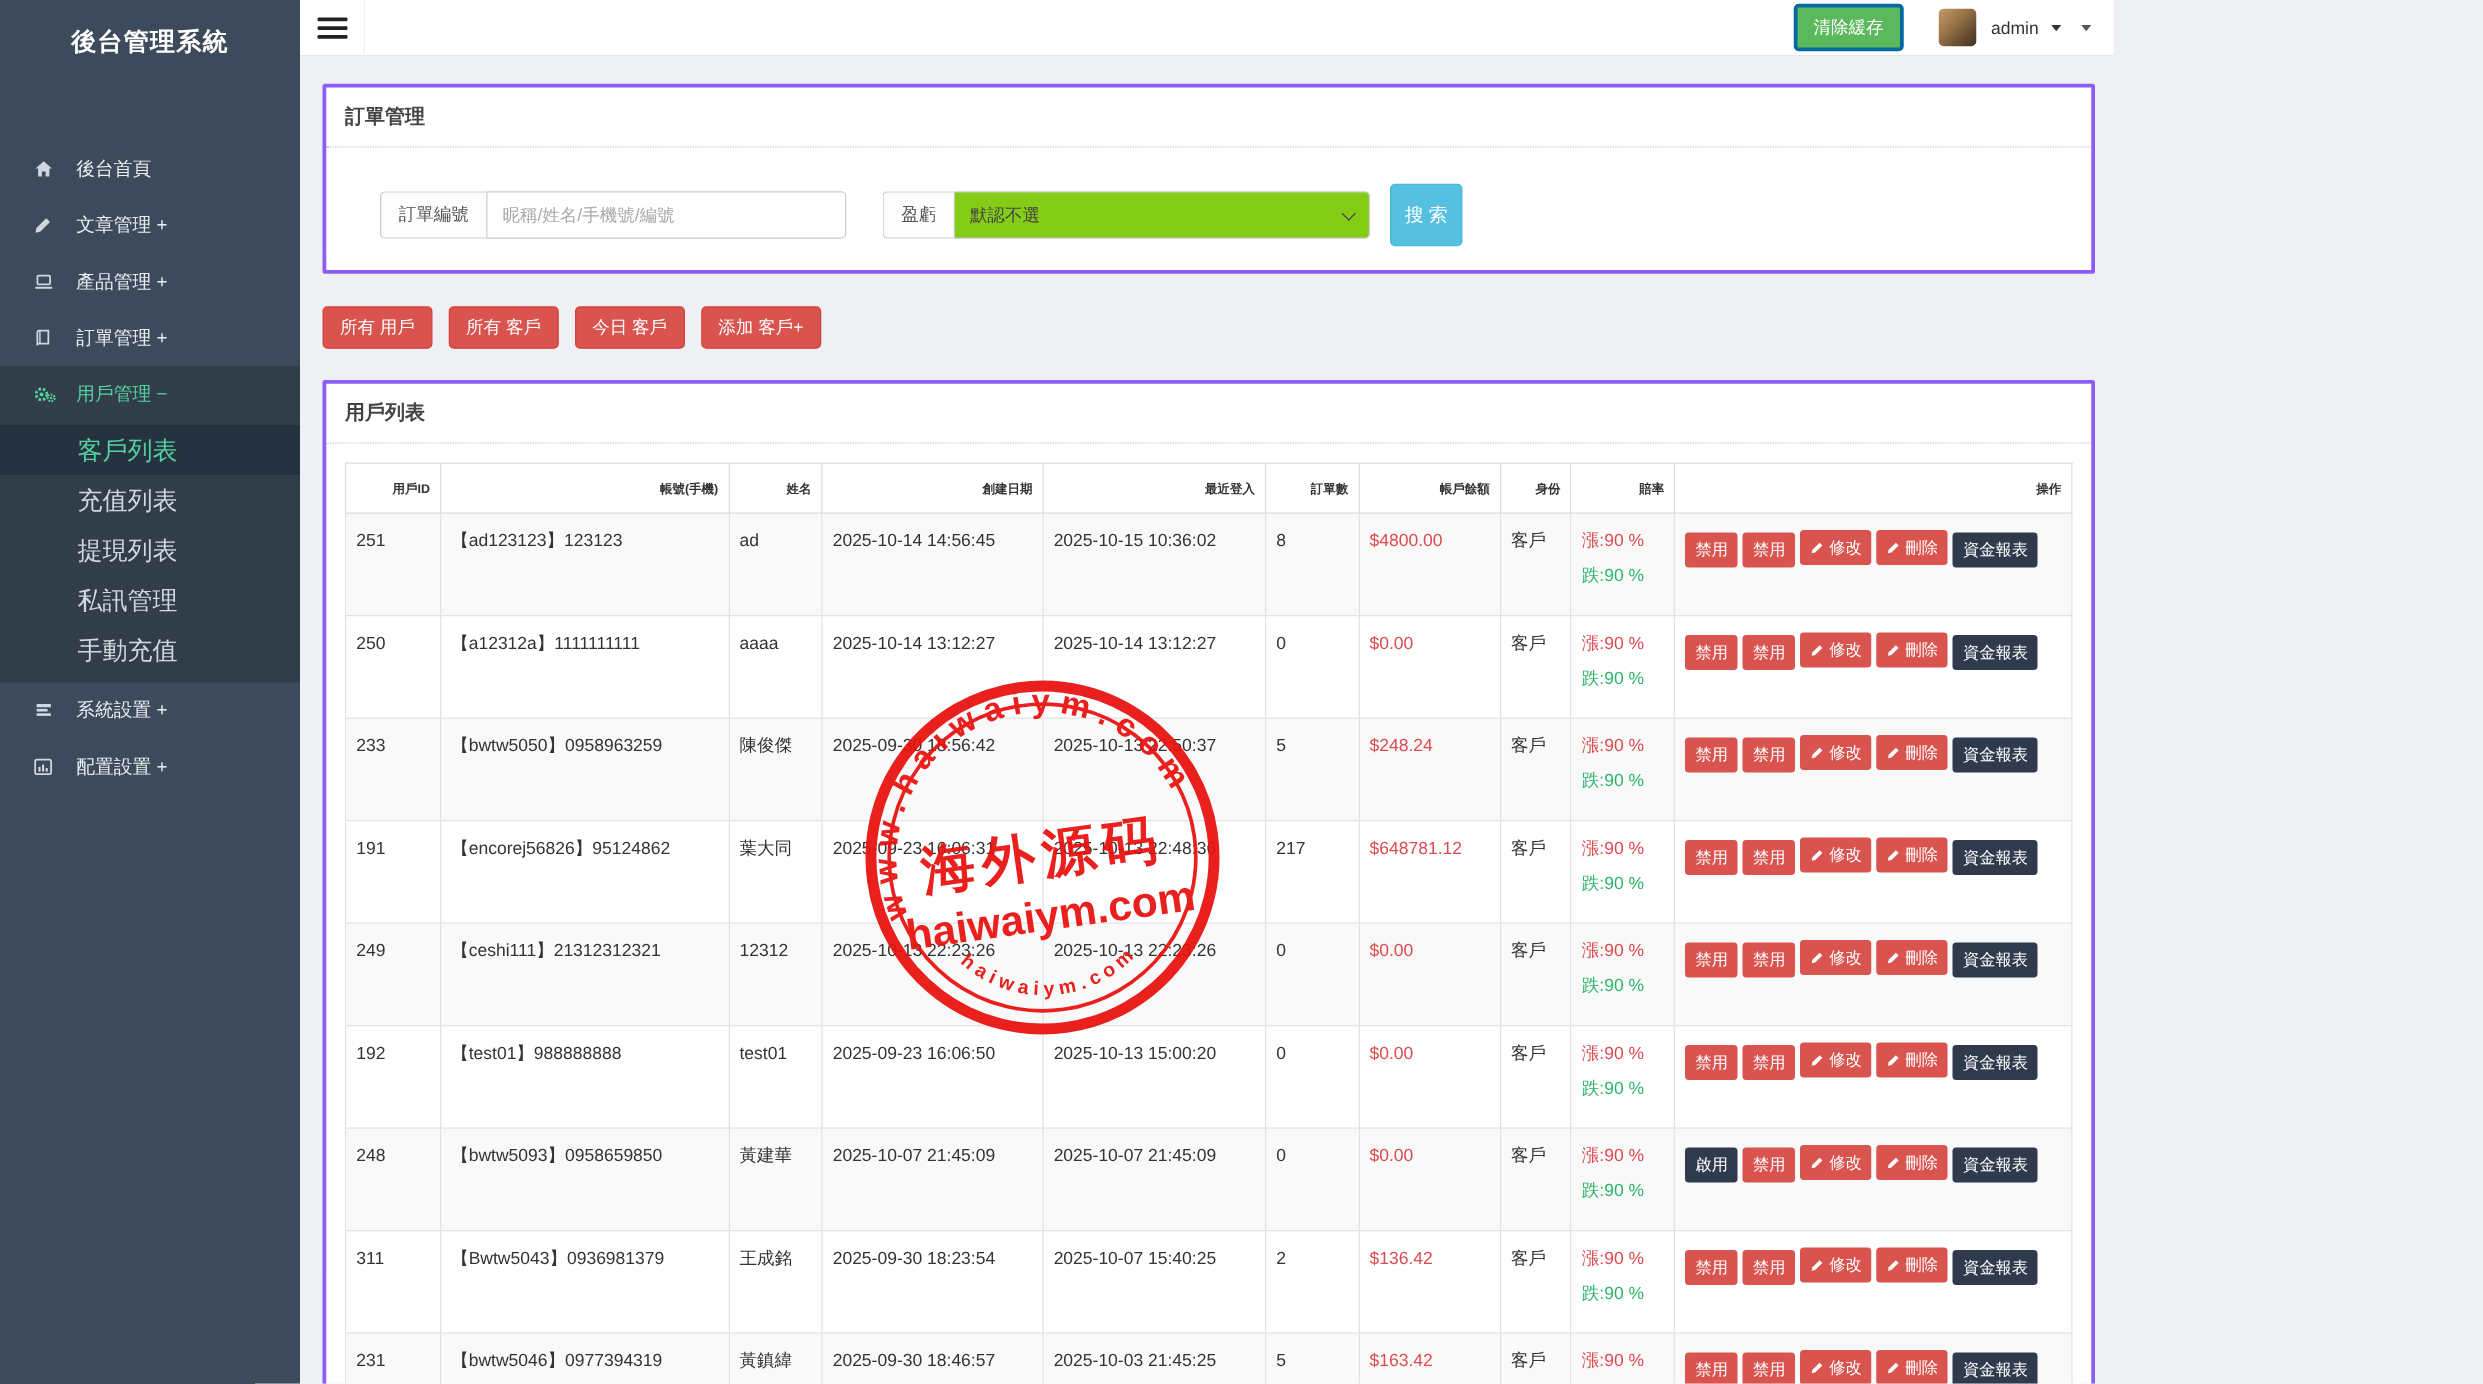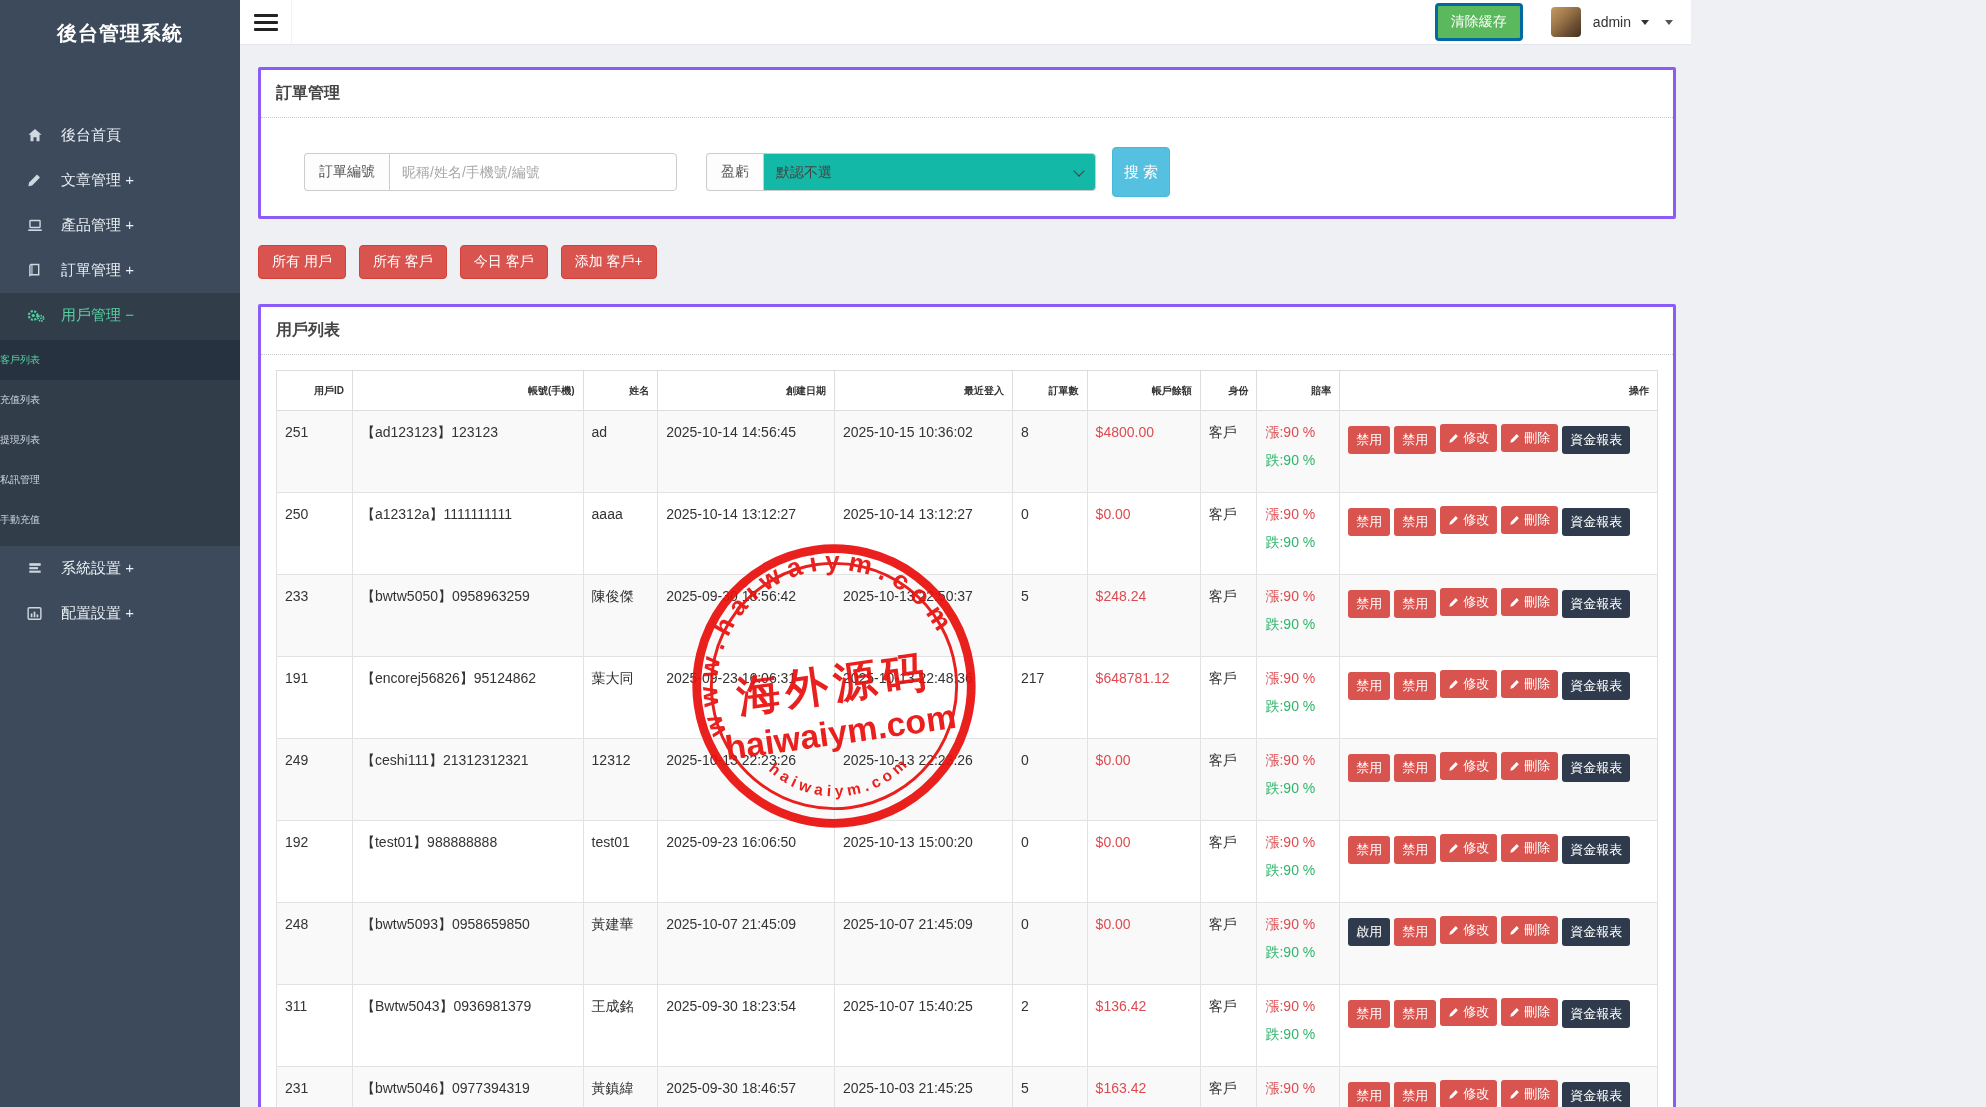--- a/index.html
+++ b/index.html
@@ -9,21 +9,21 @@
 
   
   .sidebar { width:240px; min-width:240px; height:100%; background:#3d4a5b; color:#e8eef3; }
   .brand { padding:20px 10px 14px; text-align:center; font-size:20px; font-weight:bold; color:#fff; letter-spacing:1px; }
   .menu { margin-top:52px; }
   .menu-item { display:flex; align-items:center; height:45px; padding-left:26px; font-size:15px; color:#e8eef3; cursor:pointer; }
   .menu-item .mi-icon { width:20px; height:16px; margin-right:15px; color:#cfd8e0; flex:0 0 20px; }
   .menu-item.parent-active { background:#323d4a; color:#54d1a1; }
   .menu-item.parent-active .mi-icon { color:#54d1a1; }
   .submenu { background:#323d4a; padding:2px 0 6px; }
-  .submenu-item { display:flex; align-items:center; height:40px; font-size:10px; color:#cfd8e0; cursor:pointer; }
+  .submenu-item { display:flex; align-items:center; height:40px; padding-left:62px; font-size:20px; color:#cfd8e0; cursor:pointer; }
   .submenu-item.active { background:#273240; color:#54d1a1; }
 
   
   .main { flex:1; display:flex; flex-direction:column; height:100%; overflow:hidden; }
   .topbar { height:45px; background:#fff; border-bottom:1px solid #e3e6ea; display:flex; align-items:center; position:relative; }
   .hamburger { width:52px; height:45px; display:flex; flex-direction:column; justify-content:center; gap:4px; padding:0 14px; cursor:pointer; border-right:1px solid #f2f2f2; }
   .hamburger span { display:block; width:24px; height:3px; background:#222; border-radius:1px; }
   .topbar-right { margin-left:auto; display:flex; align-items:center; padding-right:18px; gap:10px; }
   .btn-clear { background:#5cb85c; color:#fff; border:3px solid #0369a1; border-radius:4px; padding:7px 13px; font-size:14px; cursor:pointer; }
   .avatar { width:30px; height:30px; border-radius:4px; margin-left:18px;
@@ -39,21 +39,21 @@
   .panel-body { padding:15px; }
 
   
   .form-row { display:flex; align-items:center; margin:14px 0 4px 28px; }
   .input-group { display:flex; height:38px; }
   .ig-addon { display:flex; align-items:center; padding:0 14px; border:1px solid #ccc; border-right:none; border-radius:4px 0 0 4px; background:#fdfdfd; font-size:14px; color:#555; white-space:nowrap; }
   .ig-input { width:288px; border:1px solid #ccc; border-radius:0 4px 4px 0; padding:0 12px; font-size:14px; color:#555; outline:none; font-family:inherit; }
   .ig-input::placeholder { color:#a9a9a9; }
   .select-group { margin-left:29px; }
   .select-wrap { position:relative; }
-  .ig-select { width:333px; height:38px; border:1px solid #ccc; border-radius:0 4px 4px 0; padding:0 30px 0 12px; font-size:14px; color:#444; background:#14b8a6; appearance:none; -webkit-appearance:none; outline:none; font-family:inherit; }
+  .ig-select { width:333px; height:38px; border:1px solid #ccc; border-radius:0 4px 4px 0; padding:0 30px 0 12px; font-size:14px; color:#444; background:#84cc16; appearance:none; -webkit-appearance:none; outline:none; font-family:inherit; }
   .chev { position:absolute; right:13px; top:14px; width:8px; height:8px; border-right:1.6px solid #444; border-bottom:1.6px solid #444; transform:rotate(45deg); pointer-events:none; }
   .btn-search { margin-left:16px; width:58px; height:50px; background:#56c0e0; border:1px solid #46b8da; border-radius:4px; color:#fff; font-size:15px; cursor:pointer; font-family:inherit; }
 
   
   .action-row { margin:26px 0 25px; display:flex; gap:13px; }
   .btn-red { background:#d9534f; border:1px solid #d43f3a; border-radius:4px; color:#fff; font-size:14px; padding:7px 13px; cursor:pointer; font-family:inherit; }
 
   
   table { width:100%; border-collapse:collapse; table-layout:fixed; }
   th { border:1px solid #ddd; padding:10px 8px; font-size:10px; color:#333; text-align:right; font-weight:bold; height:40px; }

